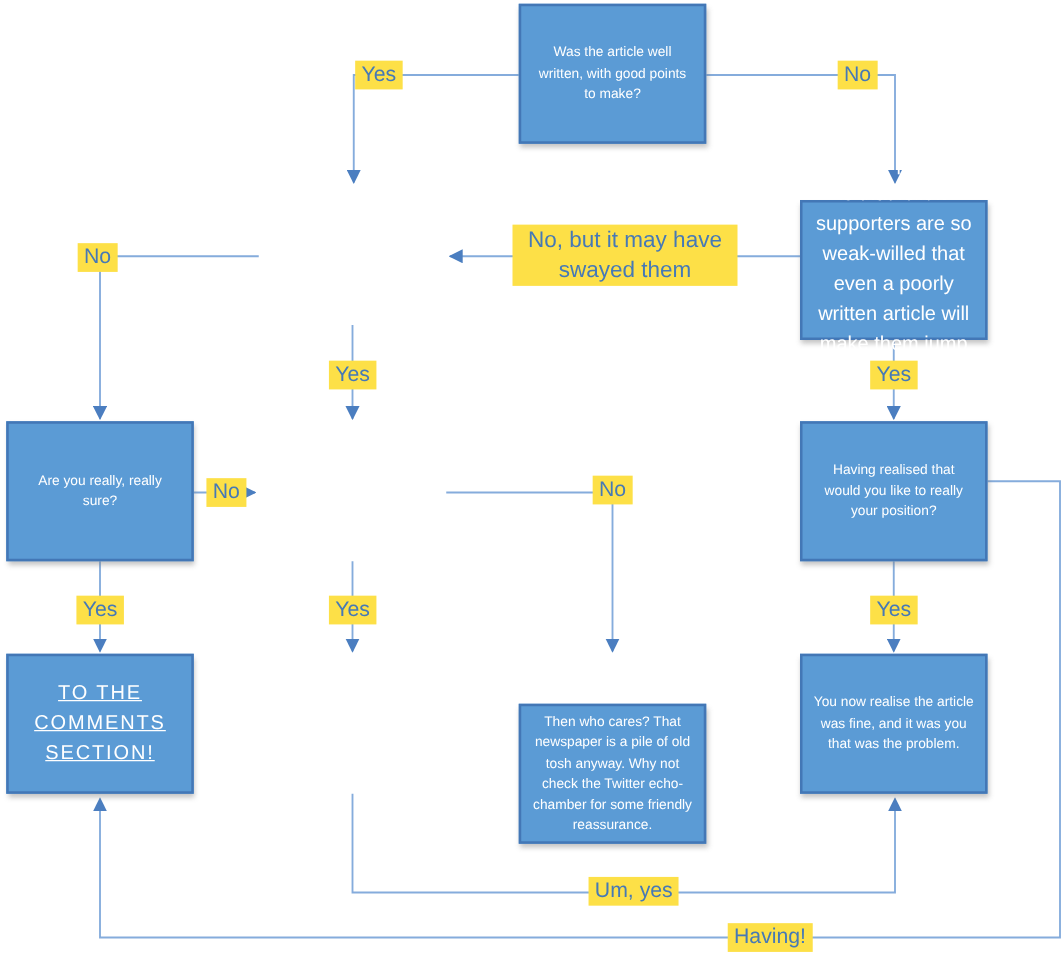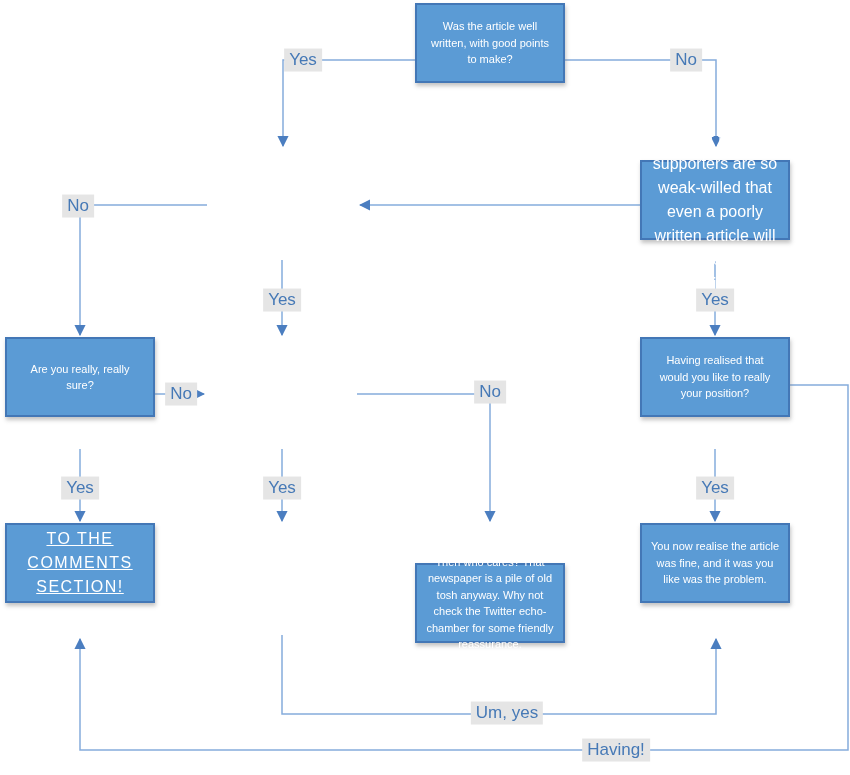--- a/index.html
+++ b/index.html
@@ -6,21 +6,21 @@
   .canvas{
     position:relative;
     width:850px;height:775px;
     background:#ffffff;
     font-family:"Liberation Sans", sans-serif;
     overflow:hidden;
   }
   .edges{position:absolute;left:0;top:0;z-index:1;}
   .node{
     position:absolute;
-    width:150px;height:80px;
+    width:150px;height:112px;
     background:#5B9BD5;
     border:2px solid #4377B6;
     box-sizing:border-box;
     box-shadow:1px 3px 4px rgba(125,125,125,0.45);
     color:#ffffff;
     font-size:11px;
     line-height:1.5;
     text-align:center;
     display:flex;align-items:center;justify-content:center;
     padding:6px 9px;
@@ -33,21 +33,21 @@
   .n4{left:5px;top:337px;}
   .n5{left:207px;top:337px;}
   .n6{left:640px;top:337px;}
   .n7{left:5px;top:523px;letter-spacing:1.5px;font-size:16px;text-decoration:underline;}
   .n8{left:207px;top:523px;}
   .n9{left:415px;top:523px;margin-top:40px;}
   .n10{left:640px;top:523px;}
   .lbl{
     position:absolute;
     transform:translate(-50%,-50%);
-    background:#e5e5e5;
+    background:#fde047;
     color:#4679B6;
     font-size:17px;
     line-height:1.35;
     padding:0 5px;
     white-space:nowrap;
     z-index:3;
   }
   .l-yes1{left:303px;top:60px;}
   .l-no1{left:686px;top:60px;}
   .l-swayed{left:500px;top:204px;font-size:18px;white-space:normal;width:170px;text-align:center;}
@@ -100,25 +100,26 @@
   <div class="node n6">
       <span>Having realised that would you like to really your position?</span>
     </div>
   <div class="node n7">
       <span>TO THE COMMENTS SECTION!</span>
     </div>
   <div class="node n9">
       <span>Then who cares?  That newspaper is a pile of old tosh anyway.  Why not check the Twitter echo-chamber for some friendly reassurance.</span>
     </div>
   <div class="node n10">
-      <span>You now realise the article was fine, and it was you like was the problem.</span>
+      <span>You now realise the article was fine, and it was you that was the problem.</span>
     </div>
 
   <div class="lbl l-yes1">Yes</div>
   <div class="lbl l-no1">No</div>
+  <div class="lbl l-swayed">No, but it may have swayed them</div>
   <div class="lbl l-no2">No</div>
   <div class="lbl l-yes2">Yes</div>
   <div class="lbl l-yes3">Yes</div>
   <div class="lbl l-no3">No</div>
   <div class="lbl l-no4">No</div>
   <div class="lbl l-yes4">Yes</div>
   <div class="lbl l-yes5">Yes</div>
   <div class="lbl l-yes6">Yes</div>
   <div class="lbl l-umyes">Um, yes</div>
   <div class="lbl l-never">Having!</div>

